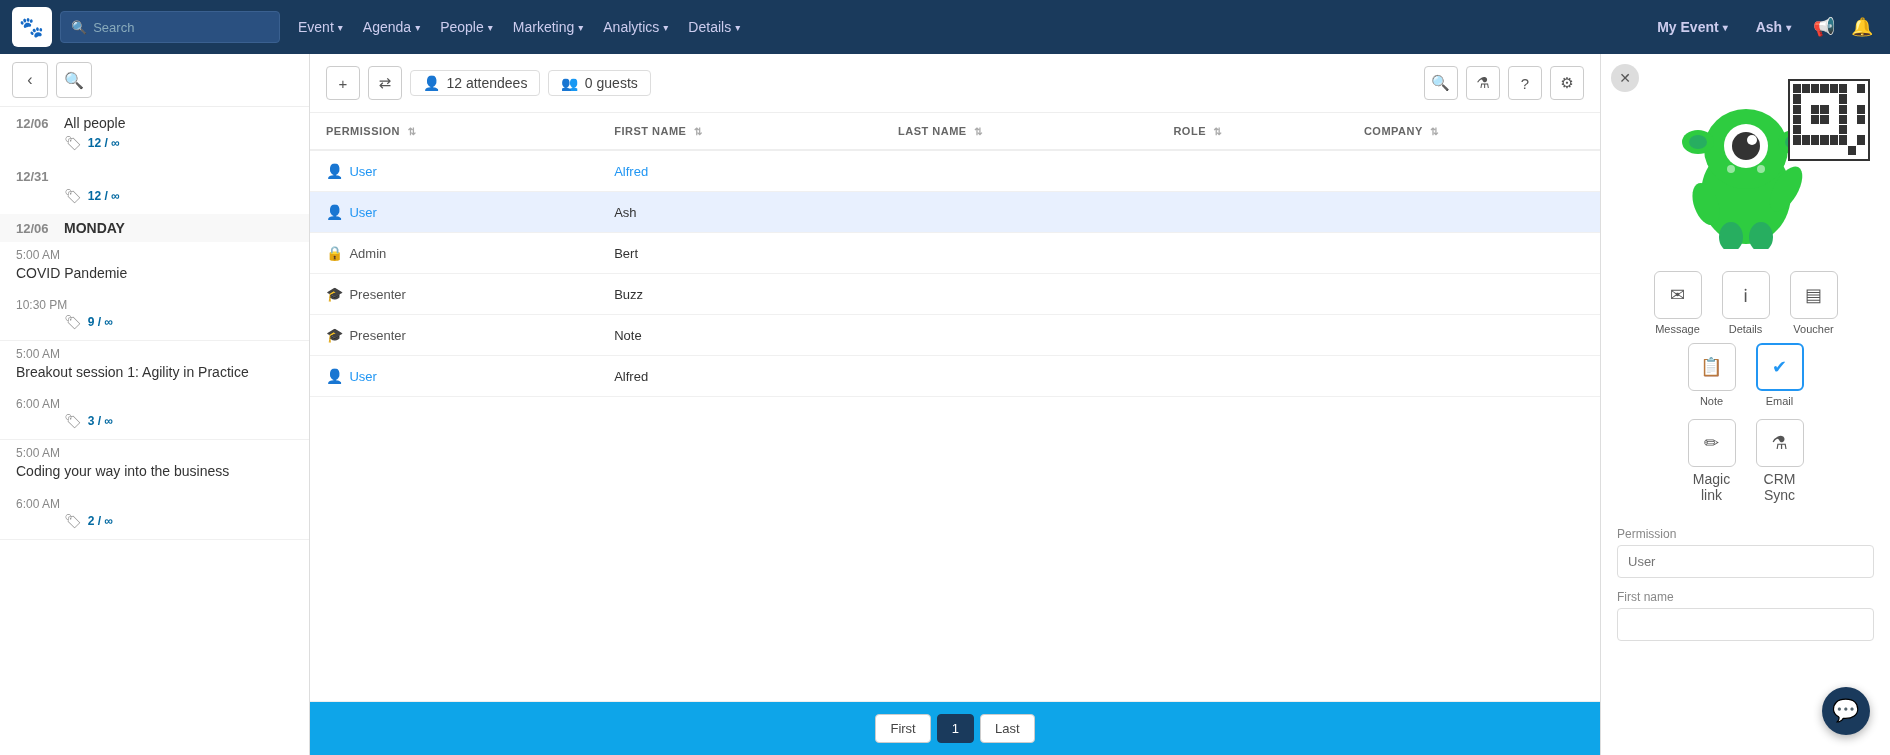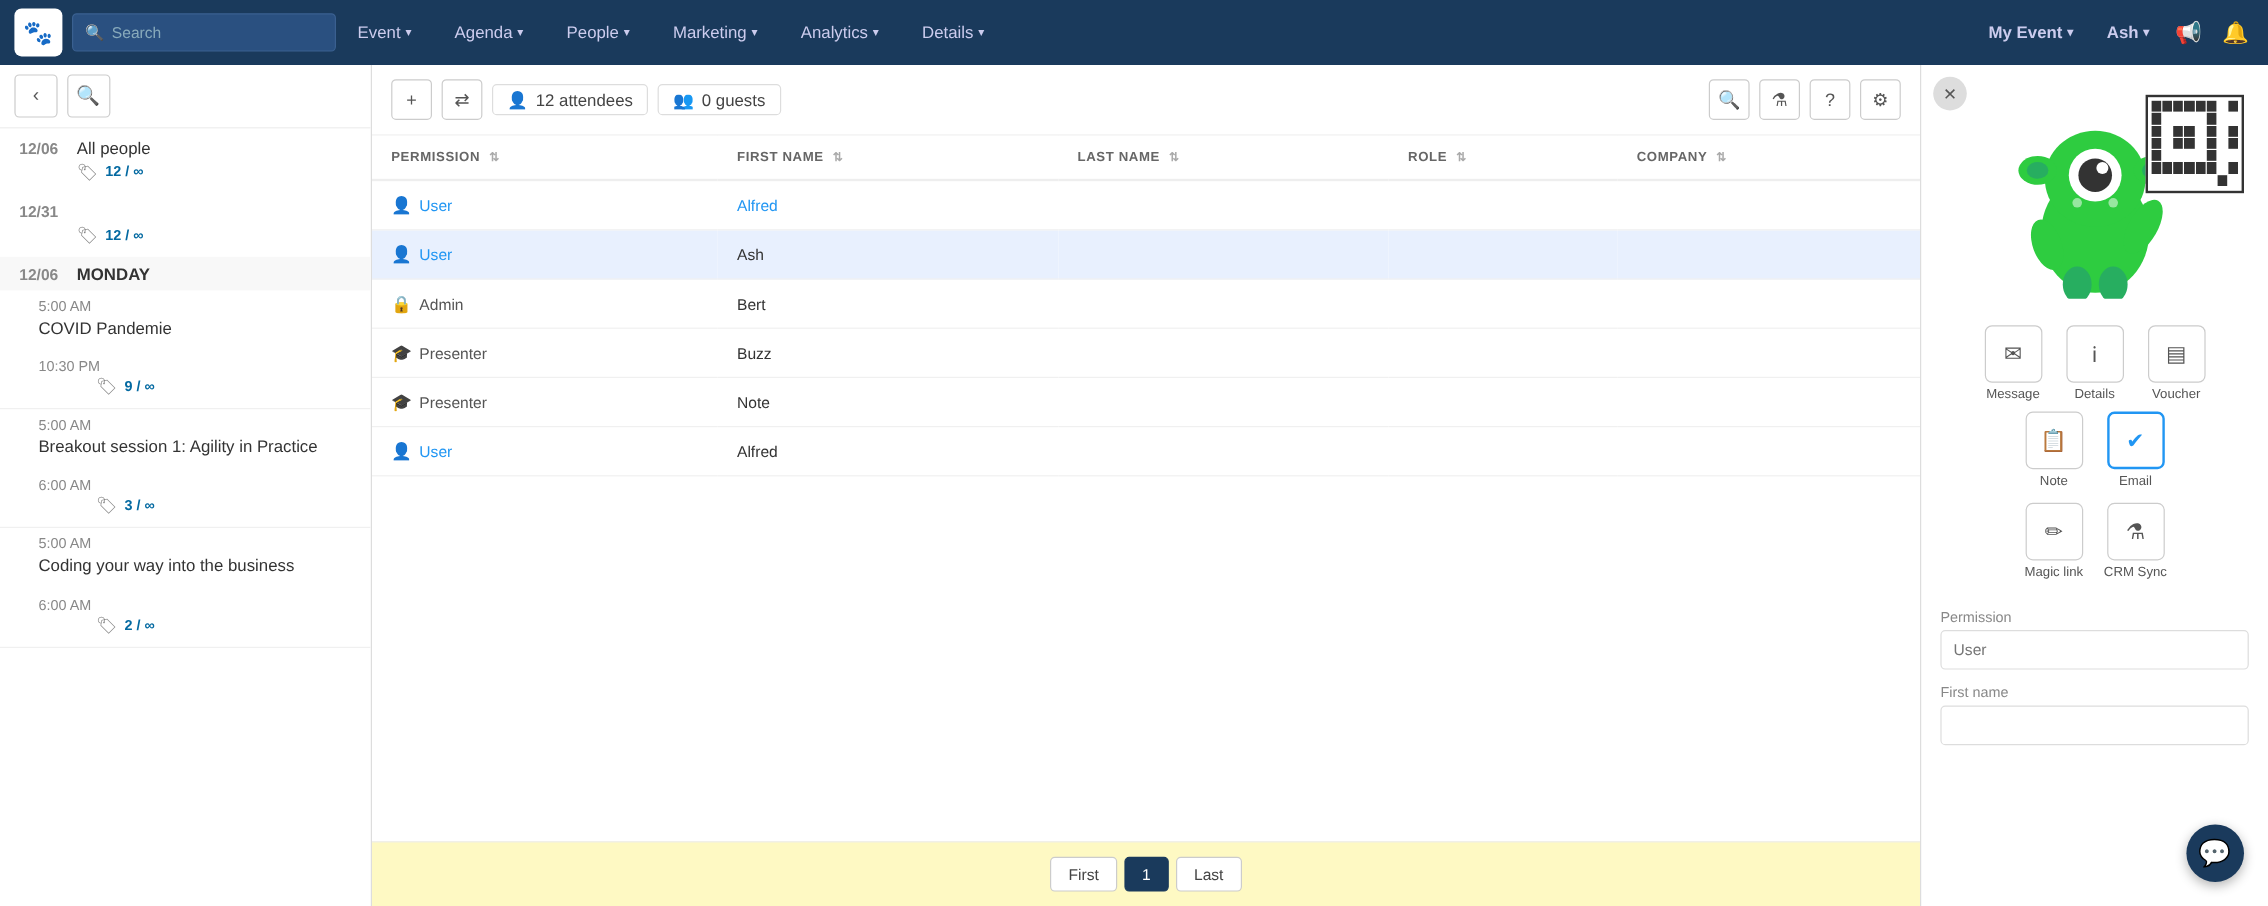--- a/index.html
+++ b/index.html
@@ -35,21 +35,21 @@
       height: 32px;
       gap: 6px;
       color: #aac;
     }
     .top-nav .search-box input {
       background: none; border: none; outline: none;
       color: #cce; font-size: 13px; width: 100%;
     }
     .top-nav .search-box input::placeholder { color: #8ab; }
     .nav-menu {
-      display: flex; align-items: flex-end; gap: 16px; flex: 1;
+      display: flex; align-items: flex-end; gap: 0; flex: 1;
     }
     .nav-item {
       color: #cce;
       padding: 6px 10px;
       border-radius: 4px;
       cursor: pointer;
       display: flex; align-items: center; gap: 4px;
       font-size: 14px;
       white-space: nowrap;
     }
@@ -113,21 +113,21 @@
     .tag-count { font-size: 12px; color: #0369a1; font-weight: bold; }
 
     .day-header {
       display: flex; align-items: center; gap: 12px;
       padding: 6px 16px;
       background: #f8f8f8;
     }
     .day-header .date-num { font-size: 13px; color: #888; font-weight: 600; width: 36px; }
     .day-header .day-name { font-size: 14px; font-weight: 700; color: #333; text-transform: uppercase; }
 
-    .event-item { padding: 6px 32px 4px; border-bottom: 1px solid #f0f0f0; }
+    .event-item { padding: 6px 16px 4px; border-bottom: 1px solid #f0f0f0; }
     .event-time { font-size: 12px; color: #888; margin-bottom: 2px; }
     .event-name { font-size: 14px; color: #333; line-height: 1.3; }
     .event-end-time { font-size: 12px; color: #888; margin-top: 16px; }
 
     
     .main-content {
       flex: 1;
       display: flex;
       flex-direction: column;
       overflow: hidden;
@@ -183,21 +183,21 @@
     .permission-cell { display: flex; align-items: center; gap: 6px; color: #555; }
     .perm-icon { font-size: 14px; }
     .perm-user { color: #2196f3; }
     .first-name-link { color: #2196f3; cursor: pointer; }
 
     
     .pagination {
       display: flex; align-items: center; justify-content: center;
       padding: 12px; gap: 6px;
       border-top: 1px solid #eee;
-      background: #fef9c3;
+      background: #0ea5e9;
     }
     .page-btn {
       border: 1px solid #ccc;
       background: white;
       border-radius: 4px;
       padding: 6px 14px;
       cursor: pointer;
       font-size: 13px;
       color: #444;
     }
@@ -277,21 +277,21 @@
       gap: 4px; width: 60px; cursor: pointer;
     }
     .action-btn-2-icon {
       width: 48px; height: 48px;
       border: 1px solid #ccc;
       border-radius: 6px;
       display: flex; align-items: center; justify-content: center;
       font-size: 18px; color: #555;
       background: white;
     }
-    .action-btn-2-label { font-size: 11px; color: #555; text-align: center; }
+    .action-btn-2-label { font-size: 14px; color: #555; text-align: center; }
 
     .panel-form { padding: 12px 16px; }
     .form-label { font-size: 12px; color: #888; margin-bottom: 4px; }
     .form-input {
       width: 100%;
       border: 1px solid #ddd;
       border-radius: 4px;
       padding: 8px 10px;
       font-size: 13px;
       color: #999;

